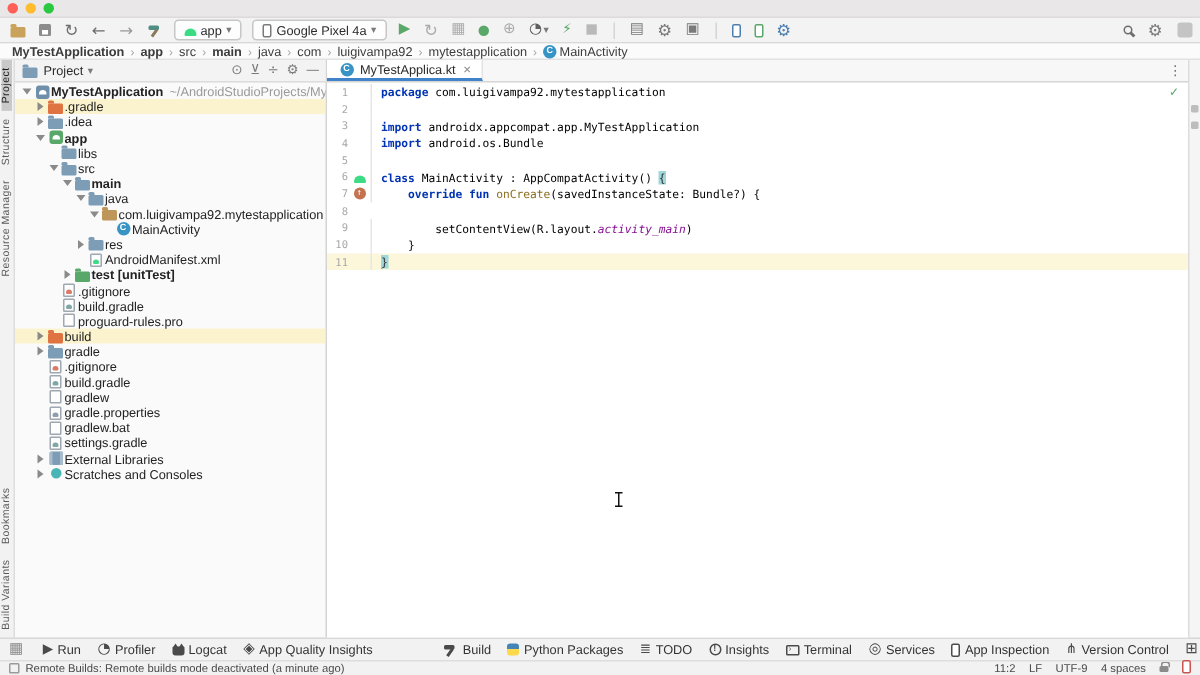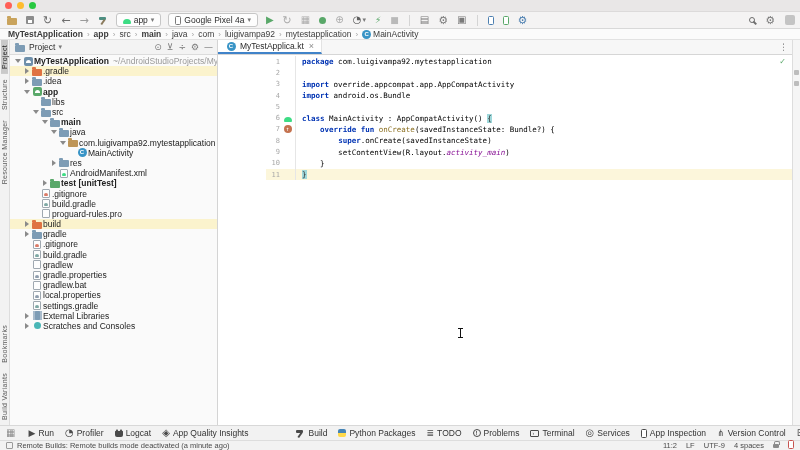--- a/index.html
+++ b/index.html
@@ -50,21 +50,21 @@
   .chev.closed i { border-top:3px solid transparent; border-bottom:3px solid transparent; border-left:4px solid #8A8A8A; }
   .chev.open i { border-left:3px solid transparent; border-right:3px solid transparent; border-top:4px solid #8A8A8A; }
   .ticon { width:12px; flex:0 0 12px; display:inline-flex; justify-content:center; align-items:center; }
 
   
   .editor { flex:1; display:flex; flex-direction:column; min-width:0; background:#FFFFFF; position:relative; }
   .tabbar { height:15px; background:#F7F7F7; border-bottom:1px solid #D6D6D6; display:flex; align-items:stretch; flex:0 0 auto; }
   .tab { display:flex; align-items:center; gap:3px; padding:0 7px; background:#FFFFFF; border-right:1px solid #E3E3E3; border-bottom:2px solid #4083C9; font-size:8.5px; color:#2B2B2B; }
   .tab .close { color:#8A8A8A; font-size:9px; margin-left:2px; }
   .tab-overflow { margin-left:auto; color:#6E6E6E; font-size:9px; display:flex; align-items:center; padding:0 4px; }
-  .codewrap { position:relative; flex:1; overflow:hidden;margin-left:48px; }
+  .codewrap { position:relative; flex:1; overflow:hidden; }
   .codelines { position:absolute; left:0; top:1px; right:0; }
   .cline { height:11.3px; display:flex; align-items:center; font-family:"DejaVu Sans Mono", monospace; font-size:7.5px; }
   .cline.cur { background:#FCF6DB; }
   .lnum { width:14px; flex:0 0 14px; text-align:right; color:#A8A8A8; font-size:7px; }
   .gico { width:15px; flex:0 0 15px; display:inline-flex; justify-content:center; align-items:center; }
   .ctext { white-space:pre; padding-left:6px; border-left:1px solid #E6E6E6; height:100%; display:flex; align-items:center; }
   .s-kw { color:#0033B3; font-weight:600; }
   .s-pl { color:#000000; }
   .s-fn { color:#8A6E1F; }
   .s-fld { color:#871094; font-style:italic; }
@@ -471,27 +471,20 @@
           <div class="trow" style="padding-left:13px">
             <span class="chev"></span>
             <span class="ticon">
               <span class="sh-file" style=""></span>
             </span>
             <span class="tlabel">gradlew.bat</span>
           </div>
           <div class="trow" style="padding-left:13px">
             <span class="chev"></span>
             <span class="ticon">
-              <span class="sh-file" style="--dc:#8F9DAD"></span>
-            </span>
-            <span class="tlabel">local.properties</span>
-          </div>
-          <div class="trow" style="padding-left:13px">
-            <span class="chev"></span>
-            <span class="ticon">
               <span class="sh-file" style="--dc:#7FA8A4"></span>
             </span>
             <span class="tlabel">settings.gradle</span>
           </div>
           <div class="trow" style="padding-left:13px">
             <span class="chev closed">
               <i></i>
             </span>
             <span class="ticon">
               <span class="sh-lib" style=""></span>
@@ -529,21 +522,21 @@
               <span class="ctext"><span class="s-kw">package</span><span class="s-pl"> com.luigivampa92.mytestapplication</span></span>
             </div>
             <div class="cline">
               <span class="lnum">2</span>
               <span class="gico"></span>
               <span class="ctext"></span>
             </div>
             <div class="cline">
               <span class="lnum">3</span>
               <span class="gico"></span>
-              <span class="ctext"><span class="s-kw">import</span><span class="s-pl"> override.appcompat.app.AppCompatActivity</span></span>
+              <span class="ctext"><span class="s-kw">import</span><span class="s-pl"> androidx.appcompat.app.MyTestApplication</span></span>
             </div>
             <div class="cline">
               <span class="lnum">4</span>
               <span class="gico"></span>
               <span class="ctext"><span class="s-kw">import</span><span class="s-pl"> android.os.Bundle</span></span>
             </div>
             <div class="cline">
               <span class="lnum">5</span>
               <span class="gico"></span>
               <span class="ctext"></span>
@@ -558,21 +551,20 @@
             <div class="cline">
               <span class="lnum">7</span>
               <span class="gico">
                 <span class="sh-override" style="">↑</span>
               </span>
               <span class="ctext"><span class="s-pl">    </span><span class="s-kw">override</span><span class="s-pl"> </span><span class="s-kw">fun</span><span class="s-pl"> </span><span class="s-fn">onCreate</span><span class="s-pl">(savedInstanceState: Bundle?) {</span></span>
             </div>
             <div class="cline">
               <span class="lnum">8</span>
               <span class="gico"></span>
-              <span class="ctext"><span class="s-pl">        </span><span class="s-kw">super</span><span class="s-pl">.onCreate(savedInstanceState)</span></span>
             </div>
             <div class="cline">
               <span class="lnum">9</span>
               <span class="gico"></span>
               <span class="ctext"><span class="s-pl">        setContentView(R.layout.</span><span class="s-fld">activity_main</span><span class="s-pl">)</span></span>
             </div>
             <div class="cline">
               <span class="lnum">10</span>
               <span class="gico"></span>
               <span class="ctext"><span class="s-pl">    }</span></span>
@@ -620,21 +612,21 @@
         <span class="bitem">
           <span class="sh-python" style=""></span>
           <span>Python Packages</span>
         </span>
         <span class="bitem">
           <span class="gi" style="color:#4A4A4A;font-size:9px">≣</span>
           <span>TODO</span>
         </span>
         <span class="bitem">
           <span class="sh-problem" style="">!</span>
-          <span>Problems</span>
+          <span>Insights</span>
         </span>
         <span class="bitem">
           <span class="sh-terminal" style="">›</span>
           <span>Terminal</span>
         </span>
         <span class="bitem">
           <span class="gi" style="color:#4A4A4A;font-size:10px">◎</span>
           <span>Services</span>
         </span>
         <span class="bitem">

